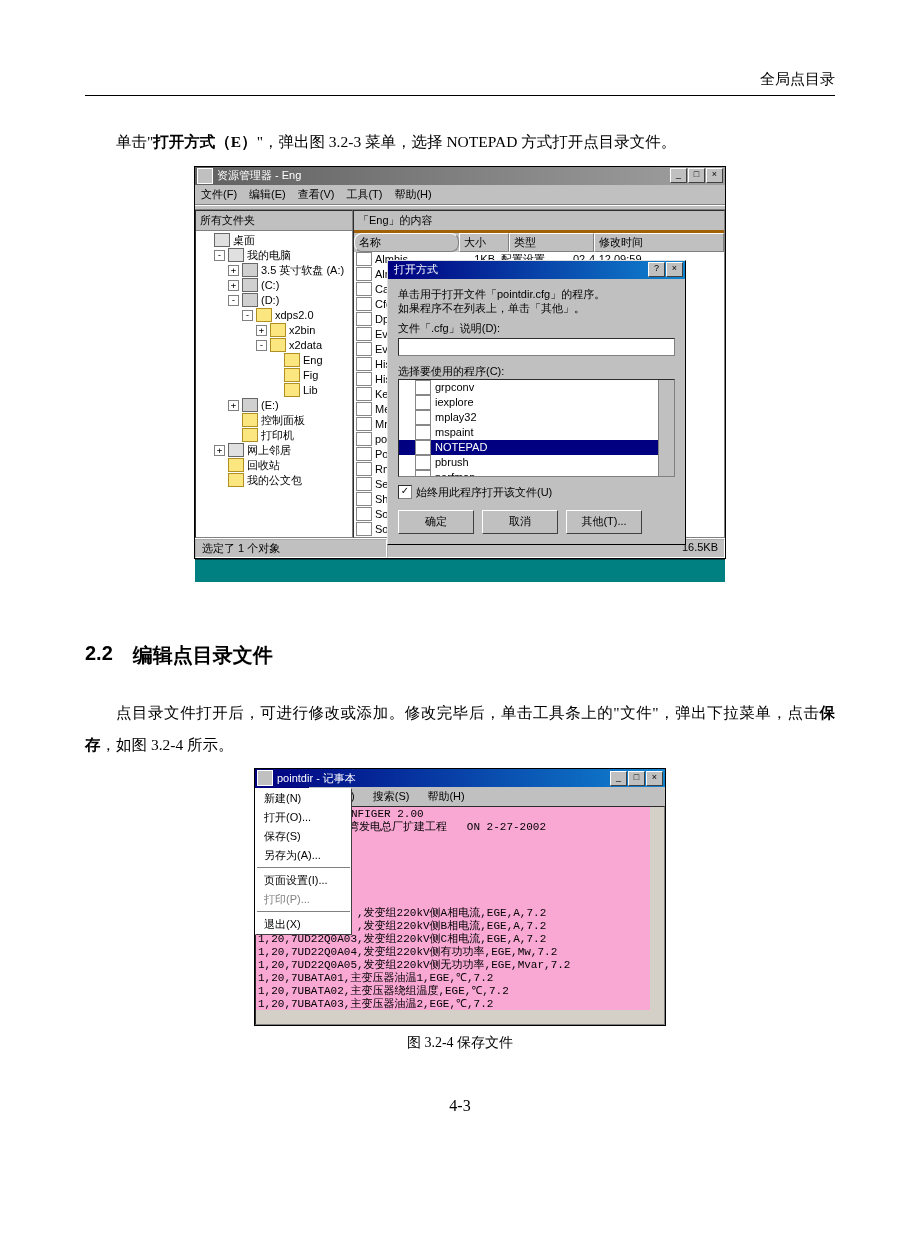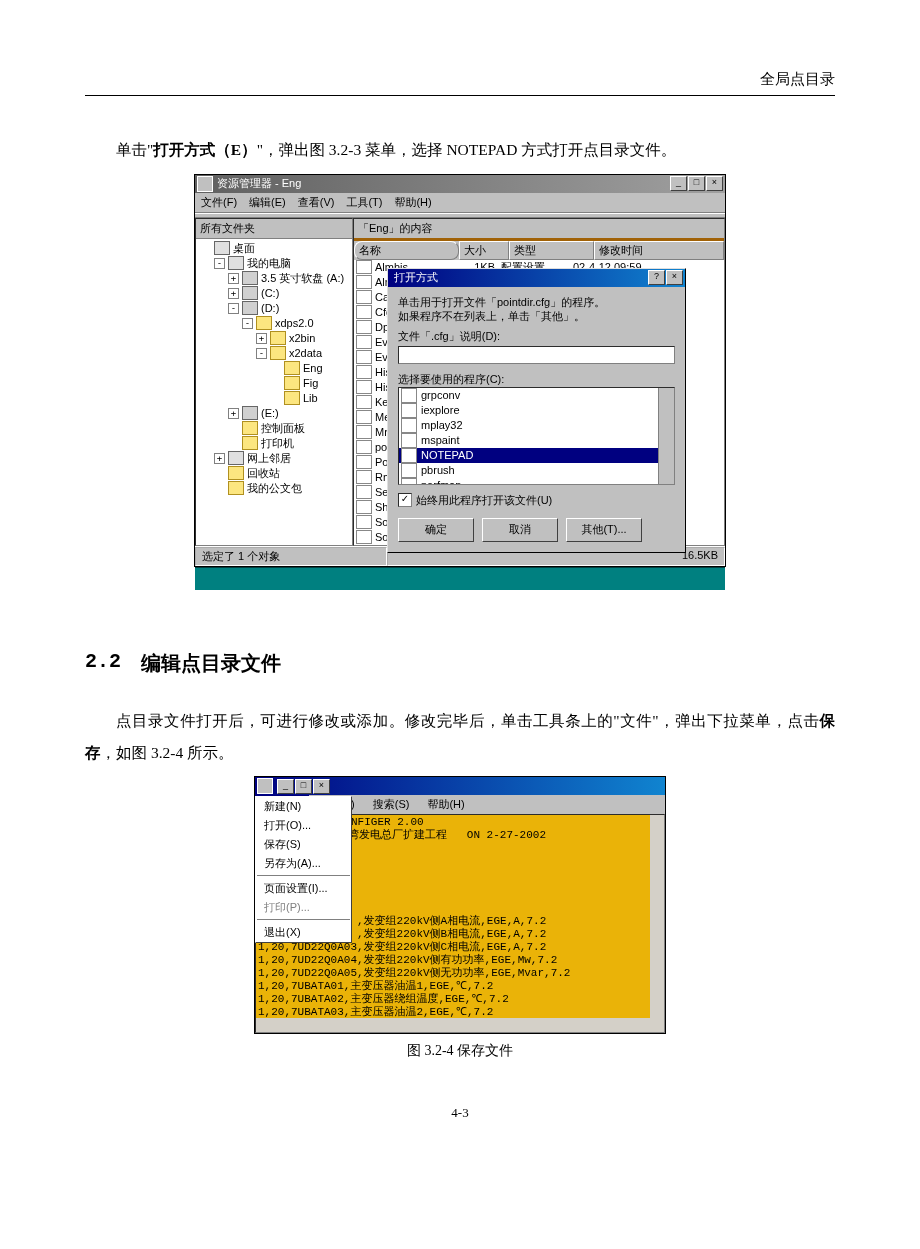--- a/index.html
+++ b/index.html
@@ -1,17 +1,17 @@
 <!DOCTYPE html>
 <html><head>
 <meta charset="utf-8">
 <style>
   body{margin:0;background:#fff;font-family:"SimSun","宋体",serif;color:#000;width:920px}
   .page{padding:70px 85px 40px 85px}
-  .hdr{text-align:right;font-size:15px;padding-bottom:6px;border-bottom:1.5px solid #000;margin-bottom:38px}
+  .hdr{text-align:right;font-size:15px;padding-bottom:6px;border-bottom:1.5px solid #000;margin-bottom:30px}
   .para{font-size:15.5px;line-height:2.05;text-indent:2em;margin:0 0 8px 0;text-align:justify}
   .bold{font-weight:bold}
 
   
   .win{width:530px;margin:4px auto 0;border:1px solid #000;background:#1d4ed8;font-family:"MS Sans Serif","SimSun",sans-serif;font-size:11px;color:#000}
   .titlebar{display:flex;align-items:center;background:linear-gradient(90deg,#606060,#a0a0a0);color:#fff;font-size:11px;height:18px;padding:0 2px}
   .titlebar.blue{background:linear-gradient(90deg,#000080,#1084d0)}
   .tb-icon{width:14px;height:14px;background:#c0c0c0;border:1px solid #fff;margin-right:4px}
   .tb-title{flex:1}
   .tb-btns{display:flex;gap:1px}
@@ -40,47 +40,47 @@
   .statusbar{display:flex;background:#c0c0c0;border-top:1px solid #fff;font-size:11px}
   .stat-cell{border:1px inset #fff;padding:1px 6px}
 
   
   .dlg{position:absolute;left:33px;top:49px;width:297px;background:#c0c0c0;border:1px solid;border-color:#dfdfdf #000 #000 #dfdfdf;font-size:11px}
   .dlg-body{padding:8px 10px 10px 10px}
   .dlg-text{margin-bottom:6px;line-height:14px}
   .txt-input{width:100%;height:18px;border:1px inset #808080;background:#fff;box-sizing:border-box;margin:2px 0 8px 0}
   .listbox{height:96px;border:1px inset #808080;background:#fff;overflow:hidden;position:relative}
   .listbox .sb{position:absolute;right:0;top:0;bottom:0;width:15px;background:#c0c0c0;border-left:1px solid #808080}
-  .litem{display:flex;align-items:center;padding:0 2px;line-height:15px}
+  .litem{display:flex;align-items:center;padding:0 16px;line-height:15px}
   .litem .ic{width:14px;height:13px;margin-right:4px;display:inline-block;border:1px solid #888;background:#fff}
   .litem.sel{background:#000080;color:#fff}
   .litem.sel .lbl{background:#000080}
   .chk{margin:8px 0 10px 0;display:flex;align-items:center;gap:4px}
   .chkbox{width:12px;height:12px;border:1px inset #808080;background:#fff;font-size:10px;line-height:10px;text-align:center}
   .btnrow{display:flex;gap:8px}
   .btn98{width:74px;height:22px;background:#c0c0c0;border:1px solid;border-color:#fff #404040 #404040 #fff;font-size:11px;text-align:center;line-height:20px}
 
   .caption{text-align:center;font-size:14px;margin:10px 0 0 0;font-family:"SimSun",serif}
-  .sec-h{font-family:Liberation Mono, monospace;font-size:20px;font-weight:bold;margin:60px 0 28px 0;display:flex;gap:20px}
+  .sec-h{font-family:Liberation Sans, sans-serif;font-size:20px;font-weight:bold;margin:60px 0 28px 0;display:flex;gap:20px}
 
   
   .np{width:410px;margin:4px auto 0;border:1px solid #000;background:#c0c0c0;font-family:"MS Sans Serif","SimSun",sans-serif;font-size:11px}
   .np-menu{display:flex;background:#c0c0c0;font-size:11px;position:relative}
   .np-menu .mi{padding:2px 9px}
   .np-menu .mi.open{background:#000080;color:#fff}
   .np-drop{position:absolute;left:0;top:1px;background:#ffffff;border:1px solid;border-color:#fff #404040 #404040 #fff;width:95px;z-index:5}
   .np-drop .di{padding:2px 8px;white-space:nowrap}
   .np-drop .di.dis{color:#808080}
   .np-drop hr{border:none;border-top:1px solid #808080;border-bottom:1px solid #fff;margin:2px 1px}
-  .np-text{background:#eab308;border:1px inset #808080;height:215px;padding:1px 3px;position:relative;overflow:hidden}
+  .np-text{background:#f9a8d4;border:1px inset #808080;height:215px;padding:1px 3px;position:relative;overflow:hidden}
   .np-text .sb-v{position:absolute;right:0;top:0;bottom:14px;width:14px;background:#d4d0c8}
   .np-text .sb-h{position:absolute;left:0;right:0;bottom:0;height:14px;background:#d4d0c8}
   .mono{font-family:"Courier New",monospace;font-size:11px;line-height:13px;white-space:pre;color:#000}
   .teal{height:22px;background:#008080;border-top:1px solid #004040}
-  .pagenum{text-align:center;font-size:13px;margin-top:45px}
+  .pagenum{text-align:center;font-size:16px;margin-top:45px}
 </style>
 </head>
 <body>
 
 <div class="page">
 
   <div class="hdr">全局点目录</div>
 
   <p class="para">
     <span>单击"</span><span class="bold">打开方式（E）</span><span>"，弹出图 3.2-3 菜单，选择 NOTEPAD 方式打开点目录文件。</span>
@@ -412,20 +412,21 @@
     <span>编辑点目录文件</span>
   </div>
 
   <p class="para">
     <span>点目录文件打开后，可进行修改或添加。修改完毕后，单击工具条上的"文件"，弹出下拉菜单，点击</span><span class="bold">保存</span><span>，如图 3.2-4 所示。</span>
   </p>
 
   <div class="np">
     <div class="titlebar blue">
       <span class="tb-icon"></span>
+      <span class="tb-title">pointdir - 记事本</span>
       <span class="tb-btns">
         <span class="tb-btn">_</span>
         <span class="tb-btn">□</span>
         <span class="tb-btn">×</span>
       </span>
     </div>
     <div class="np-menu" id="np-menubar">
       <span class="mi open">文件(F)</span>
         <span class="mi">编辑(E)</span>
         <span class="mi">搜索(S)</span>

